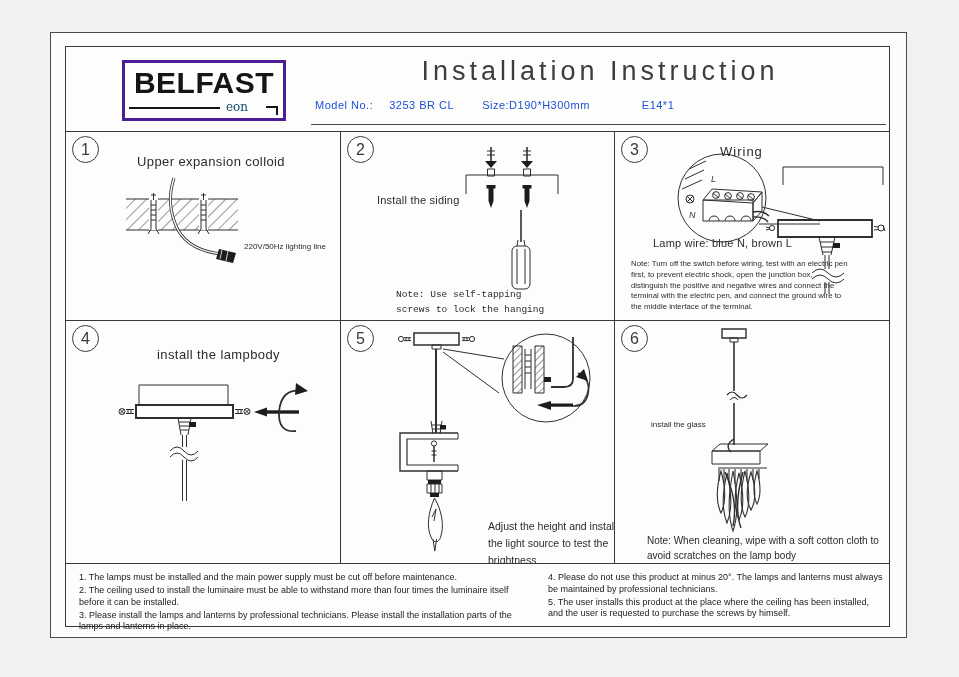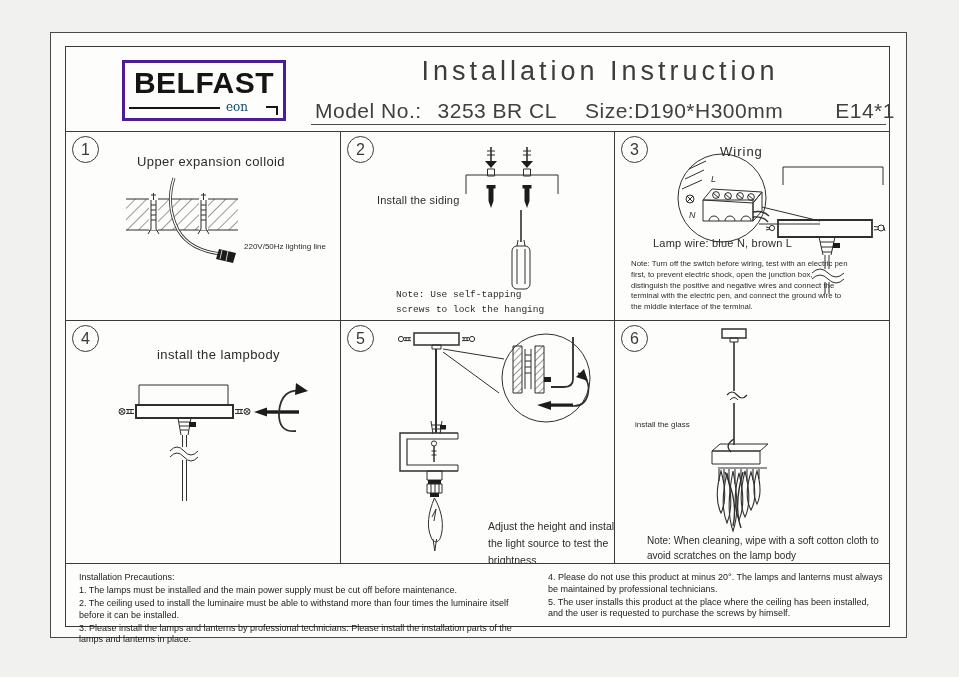--- a/index.html
+++ b/index.html
@@ -24,21 +24,21 @@
   .logo-rule{position:absolute;left:4px;right:5px;bottom:5px;display:flex;align-items:flex-end;}
   .logo-rule .rl{flex:1;height:2px;background:#151515;margin-bottom:4px;}
   .logo-rule .eon{font-family:"DejaVu Serif","Liberation Serif",serif;font-size:12px;
     line-height:1;color:#0c4a6e;margin:0 18px 0 6px;}
   .logo-rule .rr{width:12px;height:9px;border-top:2px solid #151515;border-right:2px solid #151515;
     box-sizing:border-box;margin-bottom:-2px;}
   .title{position:absolute;left:250px;right:5px;top:9px;text-align:center;
     font-size:27px;font-weight:400;letter-spacing:4px;color:#3d3d3d;}
   .model-line{position:absolute;left:245px;right:3px;top:52px;height:25px;
     border-bottom:1.5px solid #4a4a4a;display:flex;align-items:flex-start;
-    font-size:21px;color:#404040;letter-spacing:.5px;white-space:nowrap;}
+    font-size:11px;color:#1d4ed8;letter-spacing:.5px;white-space:nowrap;}
   .model-line span{display:inline-block;}
   .model-line .g1{margin-left:4px;margin-right:16px;}
   .model-line .g2{margin-right:28px;}
   .model-line .g3{margin-right:52px;}
 
   
   .grid{display:grid;grid-template-columns:275px 274px 274px;grid-template-rows:189px 243px;}
   .cell{position:relative;border-right:1px solid #3a3a3a;border-bottom:1px solid #3a3a3a;
     box-sizing:border-box;overflow:hidden;}
   .cell.lastcol{border-right:none;}
@@ -372,21 +372,21 @@
               <path d="M93.5,177 C87,192 85.5,206 90,216 C92,222 97.5,222.5 99.5,216.5 C103.5,205 101,190 93.5,177 Z"></path>
               <path d="M91,196 L95,188 L93,200"></path>
               <path d="M92,218 L93.8,230 L95.6,218"></path>
             </g>
           </g>
         </svg>
       </div>
 
       <div class="cell lastcol">
         <div class="badge">6</div>
-        <div class="label t8" style="left:20px;top:99px;">install the glass</div>
+        <div class="label t8" style="left:36px;top:99px;">install the glass</div>
         <div class="label t10" style="left:32px;top:212px;width:245px;">Note: When cleaning, wipe with a soft cotton cloth to avoid scratches on the lamp body</div>
         <svg class="diagram" width="274" height="243" viewBox="0 0 274 243">
           <g stroke="#2f2f2f" fill="none" stroke-width="1">
             <g>
               <rect x="107" y="8" width="24" height="9" stroke-width="1.4"></rect>
               <rect x="115" y="17" width="8" height="4"></rect>
             </g>
             <g>
               <line x1="119" y1="21" x2="119" y2="70" stroke-width="1.6"></line>
               <path d="M112,74 q5,-6 10,0 q5,6 10,0" stroke-width="1.2"></path>
@@ -419,21 +419,20 @@
               <line x1="138" y1="148" x2="138" y2="159"></line>
                 <line x1="144" y1="148" x2="144" y2="158"></line>
             </g>
           </g>
         </svg>
       </div>
     </div>
 
     <div class="footer">
       <div class="prec-left">
-        <div>Installation Precautions:</div>
         <div>1. The lamps must be installed and the main power supply must be cut off before maintenance.</div>
         <div>2. The ceiling used to install the luminaire must be able to withstand more than four times the luminaire itself before it can be installed.</div>
         <div>3. Please install the lamps and lanterns by professional technicians. Please install the installation parts of the lamps and lanterns in place.</div>
       </div>
       <div class="prec-right">
         <div>4. Please do not use this product at minus 20°. The lamps and lanterns must always be maintained by professional technicians.</div>
         <div>5. The user installs this product at the place where the ceiling has been installed, and the user is requested to purchase the screws by himself.</div>
       </div>
     </div>
 

